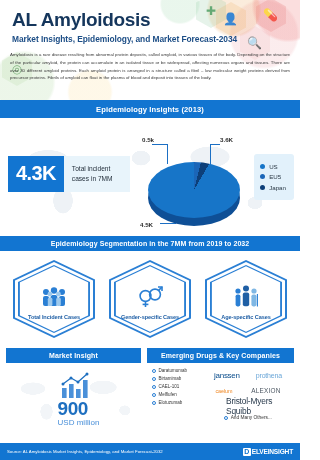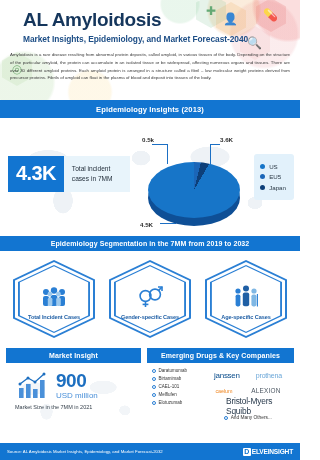--- a/index.html
+++ b/index.html
@@ -30,21 +30,21 @@
       radial-gradient(circle at 30% 92%, rgba(250,200,80,.13) 0 9%, transparent 10%),
       linear-gradient(180deg,#ffffff 0%,#ffffff 100%);
   }
   .hex-deco { position:absolute; opacity:.85; }
   .hex-shape {
     width:30px; height:34px;
     clip-path:polygon(50% 0%,100% 25%,100% 75%,50% 100%,0% 75%,0% 25%);
     display:flex; align-items:center; justify-content:center;
     font-size:12px; line-height:1;
   }
-  .title-block { position:relative; padding:10px 12px 0 23px; z-index:3; }
+  .title-block { position:relative; padding:10px 12px 0 12px; z-index:3; }
   .main-title {
     font-size:19px; font-weight:bold; letter-spacing:-.3px;
     color:#15365c; line-height:1.06;
   }
   .sub-title {
     font-size:8.4px; font-weight:bold; color:#1d4e86;
     margin-top:4px; letter-spacing:-.05px;
   }
   .intro {
     position:relative; z-index:3;
@@ -171,21 +171,21 @@
   }
   .mi-body { height:64px; }
   .mi-map {
     position:absolute; inset:0; opacity:.22;
     background:
       radial-gradient(ellipse 20px 10px at 20% 40%, #c5d3e0 60%, transparent 62%),
       radial-gradient(ellipse 10px 13px at 30% 76%, #c5d3e0 60%, transparent 62%),
       radial-gradient(ellipse 22px 11px at 72% 38%, #c5d3e0 60%, transparent 62%),
       radial-gradient(ellipse 9px 8px at 88% 74%, #c5d3e0 60%, transparent 62%);
   }
-  .mi-row { position:relative; z-index:3; display:flex; align-items:center; padding:9px 0 0 10px; }
+  .mi-row { position:relative; z-index:3; display:flex; align-items:center; padding:9px 0 0 10px;flex-direction:column; }
   .mi-chart { width:34px; height:28px; margin-right:6px; }
   .mi-val { font-size:19px; font-weight:bold; color:#1d6fc0; line-height:.95; letter-spacing:-.5px; }
   .mi-unit { font-size:8px; color:#4a90d9; margin-top:0; }
   .mi-note { position:relative; z-index:3; font-size:5.5px; color:#37424d; padding:4px 0 0 9px; }
 
   .drugs-body { height:64px; display:flex; padding:5px 4px 0 5px; }
   .drug-list { width:52px; }
   .drug-item { display:flex; align-items:flex-start; margin-bottom:2.6px; }
   .drug-bullet {
     width:4px; height:4px; border-radius:50%;
@@ -235,21 +235,21 @@
   </div>
   <div class="hex-deco" style="left:240px;top:26px;">
     <div class="hex-shape" style="background:rgba(226,110,120,.10);color:#cc8b93;">🔍</div>
   </div>
   <div class="hex-deco" style="left:2px;top:52px;">
     <div class="hex-shape" style="background:rgba(140,200,120,.16);color:#6aa86a;">◎</div>
   </div>
 
   <div class="title-block">
     <div class="main-title">AL Amyloidosis</div>
-    <div class="sub-title">Market Insights, Epidemiology, and Market Forecast-2040</div>
+    <div class="sub-title">Market Insights, Epidemiology, and Market Forecast-2034</div>
   </div>
   <div class="intro">Amyloidosis is a rare disease resulting from abnormal protein deposits, called amyloid, in various tissues of the body. Depending on the structure of the particular amyloid, the protein can accumulate in an isolated tissue or be widespread, affecting numerous organs and tissues. There are over 30 different amyloid proteins. Each amyloid protein is arranged in a structure called a fibril – low molecular weight proteins derived from precursor proteins. Fibrils of amyloid can float in the plasma of blood and deposit into tissues of the body.</div>
 </div>
 
 <div class="bar">Epidemiology Insights (2013)</div>
 
 <div class="epi">
   <div class="worldmap"></div>
 
   <div class="kpi-wrap">

